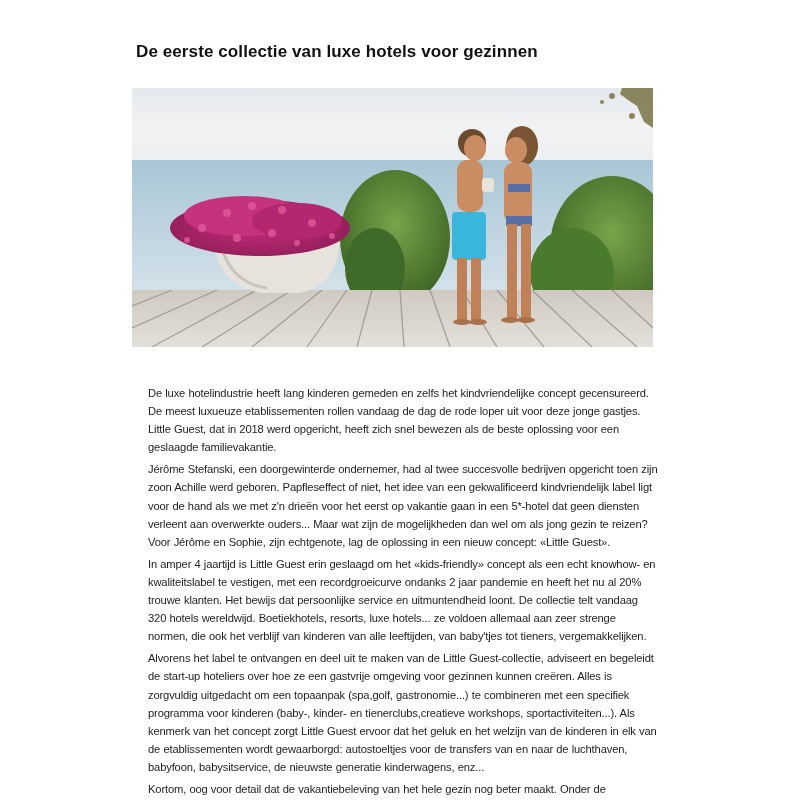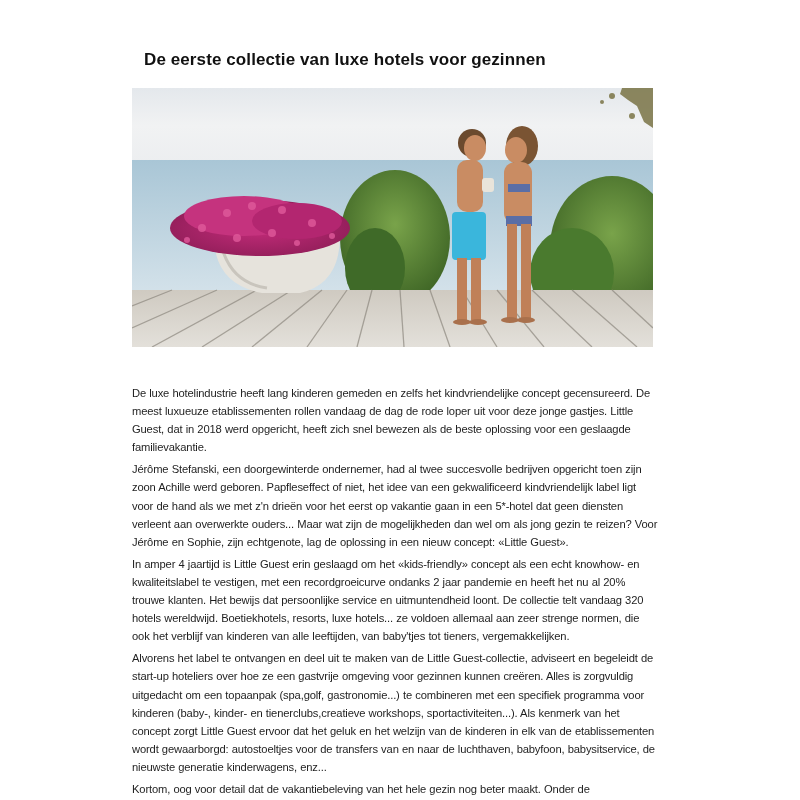--- a/index.html
+++ b/index.html
@@ -18,21 +18,21 @@
   .page {
     position: absolute;
     left: 132px;
     top: 0;
     width: 522px;
   }
   .title {
     position: absolute;
     left: 0;
     top: 38px;
-    margin: 12px;
+    margin: 4px;
     font-size: 17px;
     font-weight: bold;
     color: #111111;
     letter-spacing: 0.1px;
     white-space: nowrap;
   }
   .photo {
     position: absolute;
     left: 0;
     top: 88px;
@@ -47,21 +47,21 @@
     left: 0;
     top: 384px;
     width: 526px;
     font-size: 11.2px;
     line-height: 18.1px;
     color: #1e1e1e;
     letter-spacing: -0.15px;
     word-spacing: 0.3px;
   }
   .body-text p {
-    margin: 0 0 4px 0;
+    margin: 0 0 4px 16px;
   }
 </style>
 </head>
 <body>
 
 <div class="page">
   <h1 class="title">De eerste collectie van luxe hotels voor gezinnen</h1>
 
   <div class="photo">
     <svg width="521" height="259" viewBox="0 0 521 259" xmlns="http://www.w3.org/2000/svg">

